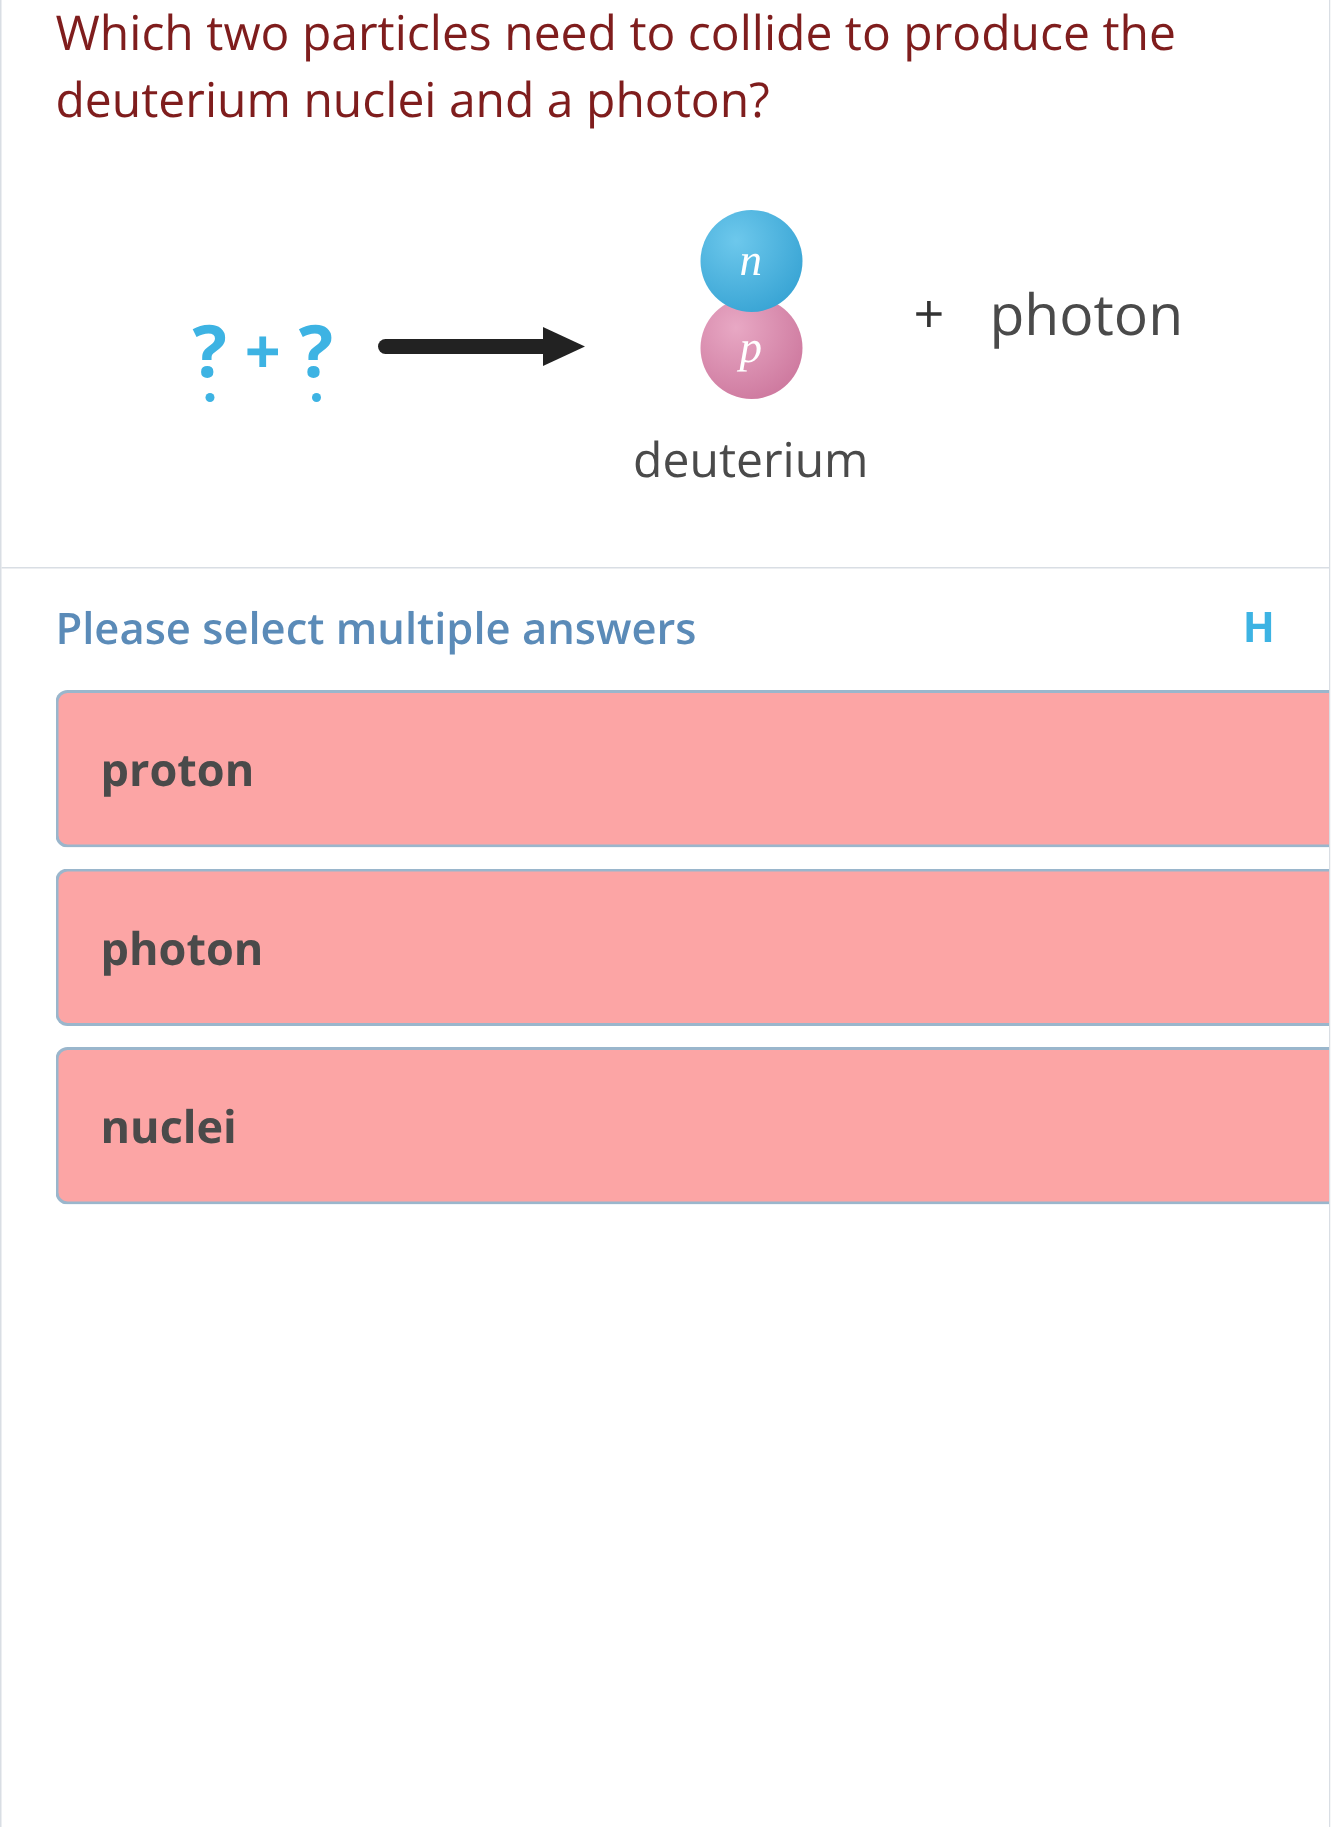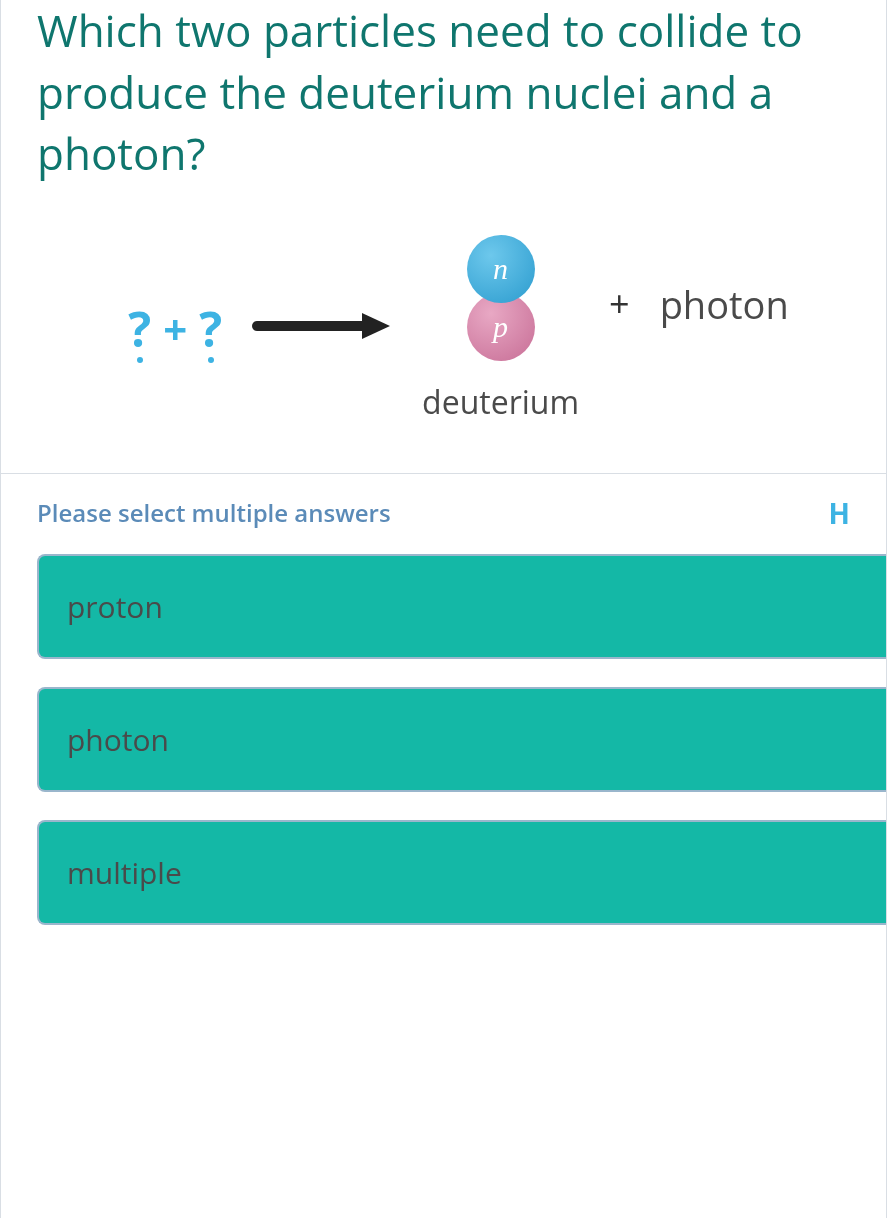--- a/index.html
+++ b/index.html
@@ -12,22 +12,22 @@
   }
   .container {
     border-left: 1px solid #d9dee4;
     border-right: 1px solid #d9dee4;
     height: 100%;
   }
   .question-section {
     padding: 0px 36px 30px 36px;
   }
   .question-text {
-    color: #0f766e;
-    font-size: 44px;
+    color: #7f1d1d;
+    font-size: 32px;
     font-weight: 400;
     line-height: 1.4;
     margin-bottom: 50px;
   }
   .diagram {
     display: flex;
     align-items: center;
     justify-content: center;
     gap: 30px;
     margin: 20px 0 20px 30px;
@@ -123,38 +123,38 @@
     padding: 20px 36px 0 36px;
   }
   .instructions-row {
     display: flex;
     justify-content: space-between;
     align-items: center;
     margin-bottom: 22px;
   }
   .instructions {
     color: #5b8bb8;
-    font-size: 24px;
+    font-size: 29px;
     font-weight: 600;
   }
   .help-link {
     color: #3db3e3;
     font-size: 28px;
     font-weight: 700;
   }
   .answer-option {
     border: 2px solid #9ab6cc;
     border-radius: 8px;
     padding: 30px 28px;
-    margin-bottom: 28px;
+    margin-bottom: 14px;
     color: #4a4a4a;
     font-size: 30px;
-    font-weight: 400;
+    font-weight: 700;
     cursor: pointer;
-    background: #14b8a6;
+    background: #fca5a5;
     margin-right: -36px;
     border-top-right-radius: 0;
     border-bottom-right-radius: 0;
     border-right: none;
   }
 </style>
 </head>
 <body>
 
 <div class="container">
@@ -198,17 +198,17 @@
       <div class="help-link">H</div>
     </div>
 
     <div class="answer-option">
       <span>proton</span>
     </div>
     <div class="answer-option">
       <span>photon</span>
     </div>
     <div class="answer-option">
-      <span>multiple</span>
+      <span>nuclei</span>
     </div>
   </div>
 
 </div>
 
 </body></html>

